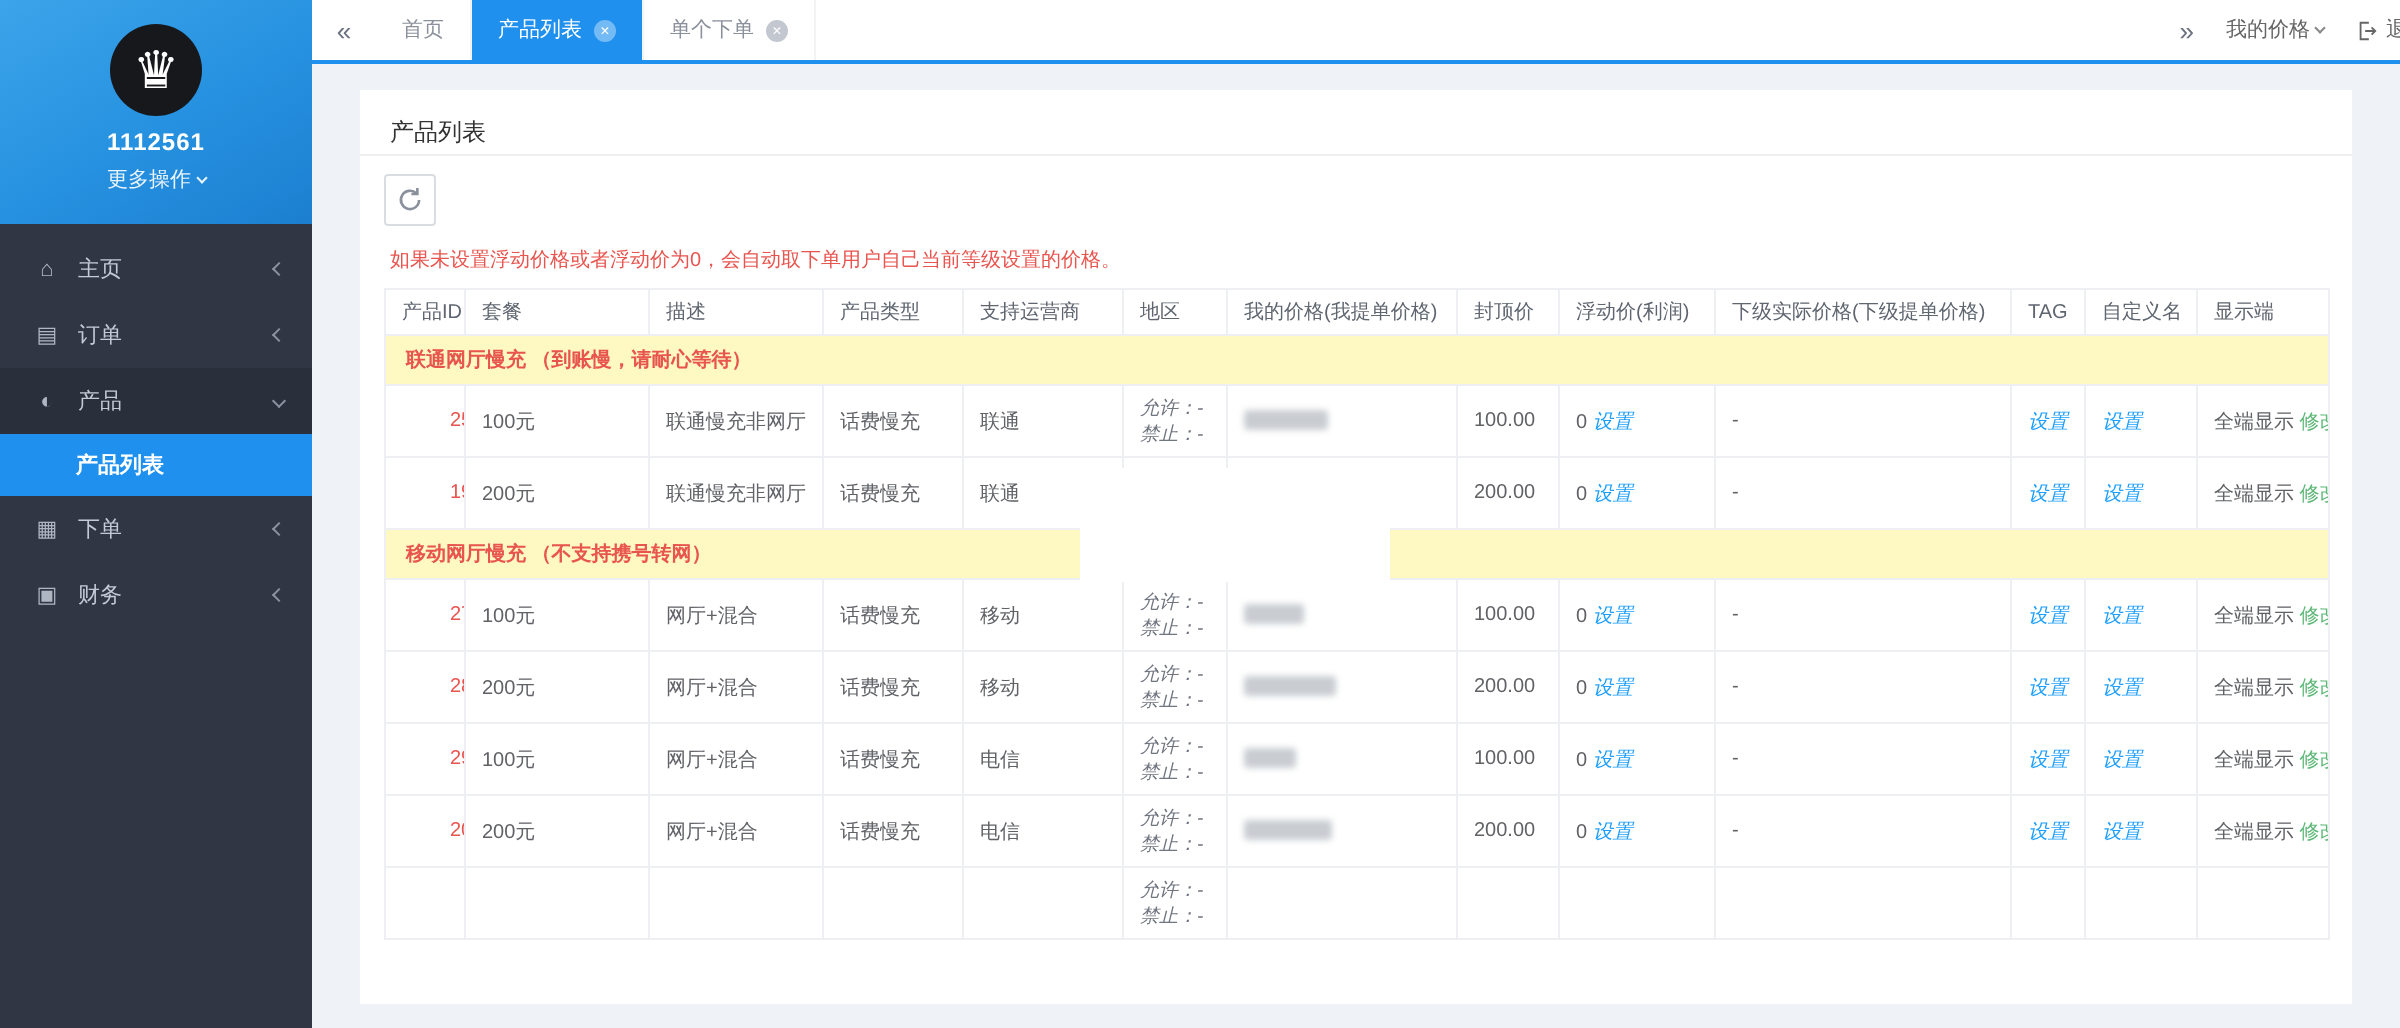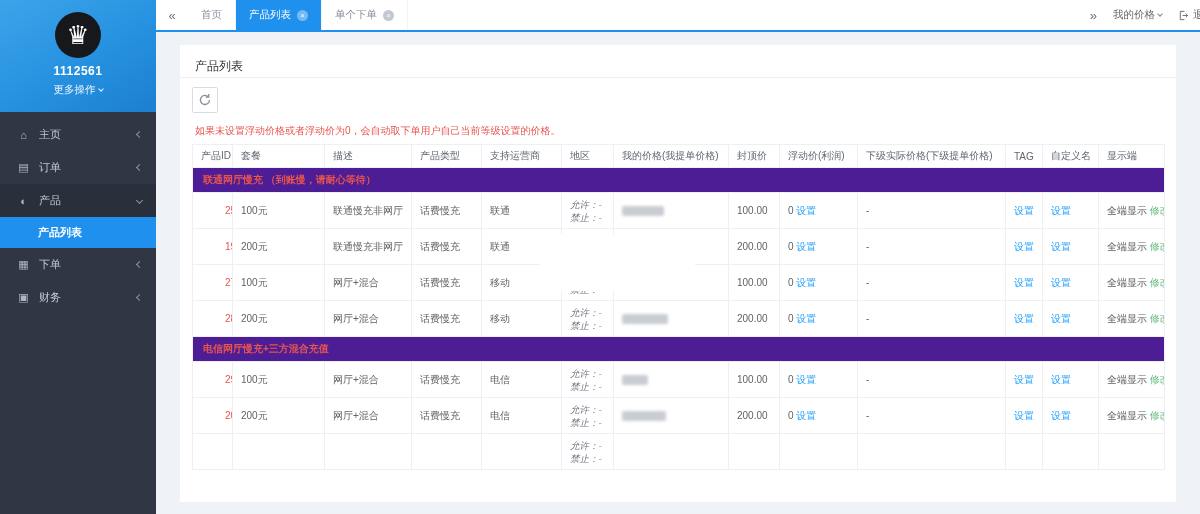--- a/index.html
+++ b/index.html
@@ -59,25 +59,25 @@
   .tinput::placeholder{color:#b8bec6;}
   .btn-search{height:26px;padding:0 13px;background:#16baaa;color:#fff;border:none;border-radius:2px;font-size:10px;cursor:pointer;}
   .warn{margin-top:9px;height:15px;line-height:15px;font-size:10px;color:#e8544e;padding-left:3px;}
 
   
   table{margin-top:6px;width:100%;border-collapse:collapse;table-layout:fixed;}
   th{height:23px;padding:0 8px;font-size:10px;font-weight:500;color:#5f6670;text-align:left;white-space:nowrap;overflow:hidden;}
   td{padding:0 8px;font-size:10px;color:#606266;white-space:nowrap;overflow:hidden;}
   th,td{border:1px solid #edeff2;}
   tr.data td{height:36px;}
-  tr.grp td{height:25px;background:#4c1d95;color:#e8544e;font-weight:bold;padding-left:10px;}
+  tr.grp td{height:25px;background:#fef9c3;color:#e8544e;font-weight:bold;padding-left:10px;}
   .id{color:#e8544e;font-weight:normal;padding-left:32px;}
   .region div{font-size:9.5px;line-height:13px;color:#707challenge;font-style:italic;} 
   .region div{color:#707680;}
-  a.link{color:#1e9fff;text-decoration:none;cursor:pointer;}
+  a.link{color:#1e9fff;text-decoration:none;cursor:pointer;font-style:italic;}
   a.g{color:#5fb878;text-decoration:none;cursor:pointer;}
   .blob{display:inline-block;height:10px;background:#c9cdd2;border-radius:2px;filter:blur(1.5px);vertical-align:middle;}
   .blob.red{background:#e6a9a4;height:9px;margin:0 3px;vertical-align:-1px;}
   .censor{position:absolute;left:360px;top:189px;width:155px;height:57px;background:#fff;}
 </style>
 </head>
 <body>
 
 <aside class="sidebar">
   <div class="user-panel">
@@ -230,20 +230,23 @@
             <td class="region"></td>
             <td></td>
             <td>200.00</td>
             <td><span>0</span> <a class="link">设置</a></td>
             <td>-</td>
             <td><a class="link">设置</a></td>
             <td><a class="link">设置</a></td>
             <td><span>全端显示</span> <a class="g">修改</a></td>
           </tr>
 
+          <tr class="grp">
+            <td colspan="13">移动网厅慢充 （不支持携号转网）</td>
+          </tr>
           <tr class="data">
             <td class="id">27</td>
             <td>100元</td>
             <td>网厅+混合</td>
             <td>话费慢充</td>
             <td>移动</td>
             <td class="region">
                 <div>允许：-</div>
                 <div>禁止：-</div>
               </td>
@@ -267,23 +270,20 @@
               </td>
             <td><span class="blob" style="width:46px"></span></td>
             <td>200.00</td>
             <td><span>0</span> <a class="link">设置</a></td>
             <td>-</td>
             <td><a class="link">设置</a></td>
             <td><a class="link">设置</a></td>
             <td><span>全端显示</span> <a class="g">修改</a></td>
           </tr>
 
-          <tr class="grp">
-            <td colspan="13">电信网厅慢充+三方混合充值</td>
-          </tr>
           <tr class="data">
             <td class="id">29</td>
             <td>100元</td>
             <td>网厅+混合</td>
             <td>话费慢充</td>
             <td>电信</td>
             <td class="region">
                 <div>允许：-</div>
                 <div>禁止：-</div>
               </td>

